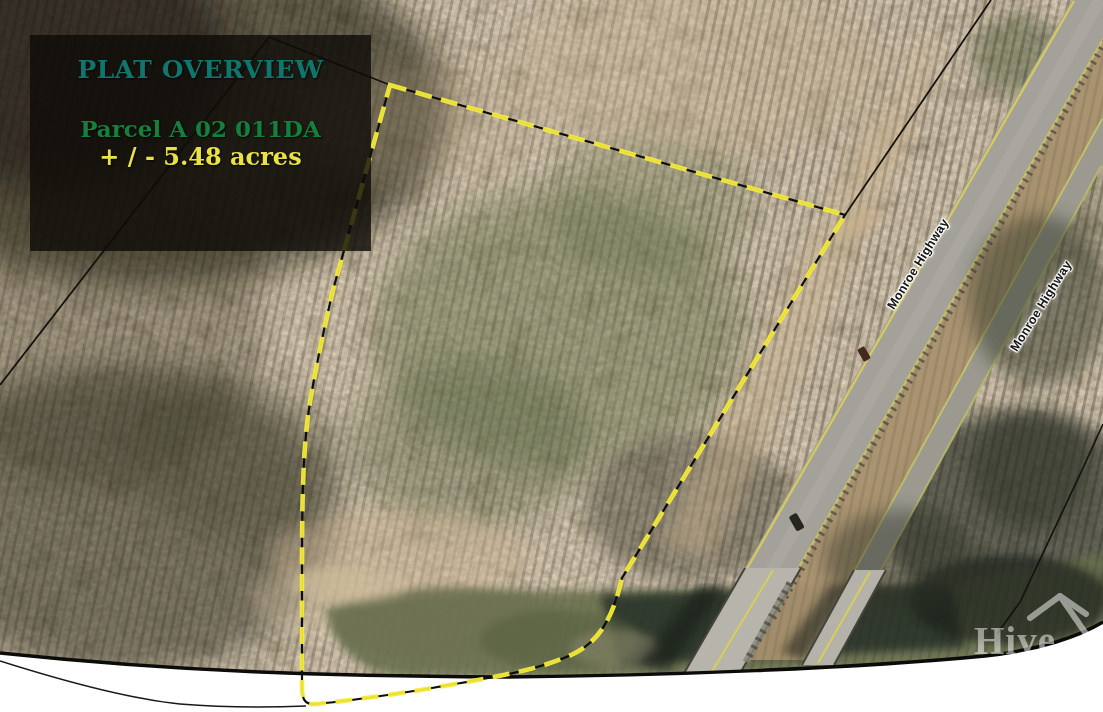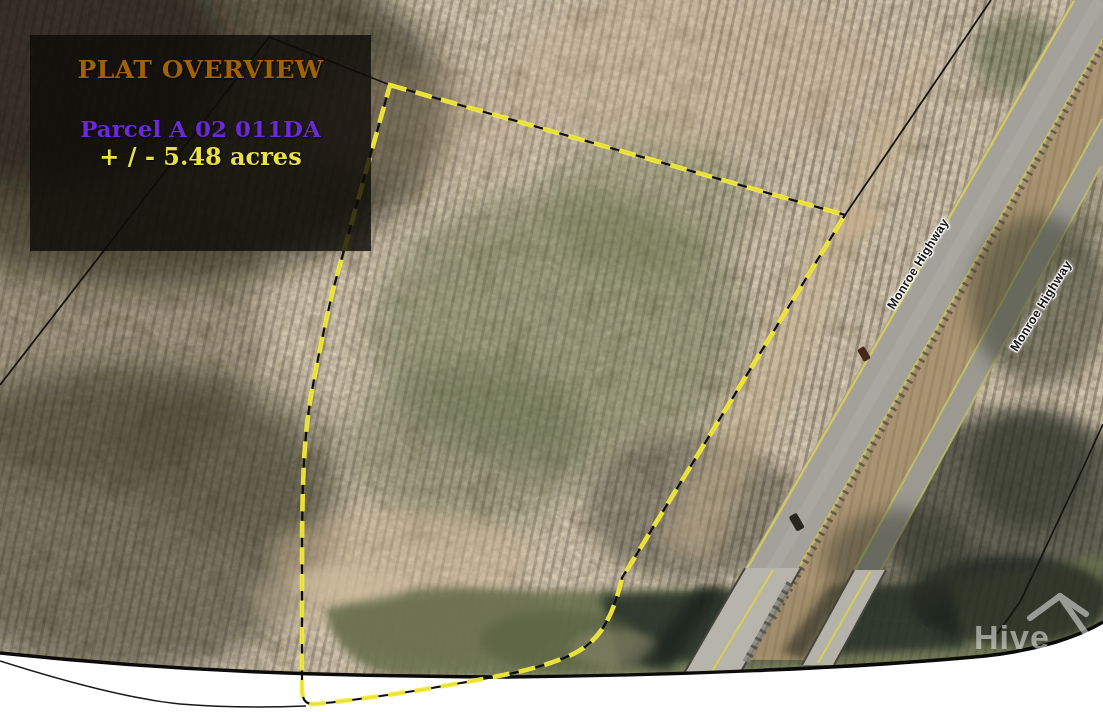--- a/index.html
+++ b/index.html
@@ -10,27 +10,27 @@
   .stage svg.scene{position:absolute;left:0;top:0;}
   
   .info-panel{
     position:absolute;left:30px;top:35px;width:341px;height:216px;
     background:rgba(14,11,7,0.80);
     text-align:center;z-index:30;
   }
   .info-title{
     margin-top:20px;
     font-family:"DejaVu Serif", serif;font-weight:bold;
-    font-size:25px;letter-spacing:0.5px;color:#a16207;
+    font-size:25px;letter-spacing:0.5px;color:#0f766e;
     text-shadow:1px 1px 2px rgba(0,0,0,0.8);
   }
   .info-parcel{
     margin-top:31px;
     font-family:"DejaVu Serif", serif;font-weight:bold;
-    font-size:23px;color:#6d28d9;
+    font-size:23px;color:#15803d;
     text-shadow:1px 1px 2px rgba(0,0,0,0.8);
   }
   .info-acres{
     font-family:"DejaVu Serif", serif;font-weight:bold;
     font-size:24px;color:#e9e242;
     text-shadow:1px 1px 2px rgba(0,0,0,0.8);
   }
   
   .road-label{
     position:absolute;z-index:20;white-space:nowrap;
@@ -42,22 +42,22 @@
   }
   .road-label.l1{left:918px;top:264px;transform:translate(-50%,-50%) rotate(-58deg);}
   .road-label.l2{left:1041px;top:306px;transform:translate(-50%,-50%) rotate(-58deg);}
   
   .watermark{
     position:absolute;left:972px;top:592px;width:140px;height:80px;
     z-index:25;opacity:0.5;pointer-events:none;
   }
   .watermark .wm-text{
     position:absolute;left:2px;top:26px;
-    font-family:Liberation Sans, sans-serif;font-weight:bold;
-    font-size:34px;color:#ffffff;letter-spacing:1px;
+    font-family:Liberation Serif, serif;font-weight:bold;
+    font-size:39px;color:#ffffff;letter-spacing:1px;
   }
   .watermark svg{position:absolute;left:40px;top:0;}
 </style>
 </head>
 <body>
 
 <div class="stage">
 
   <svg class="scene" width="1103" height="712" viewBox="0 0 1103 712">
     <defs>

